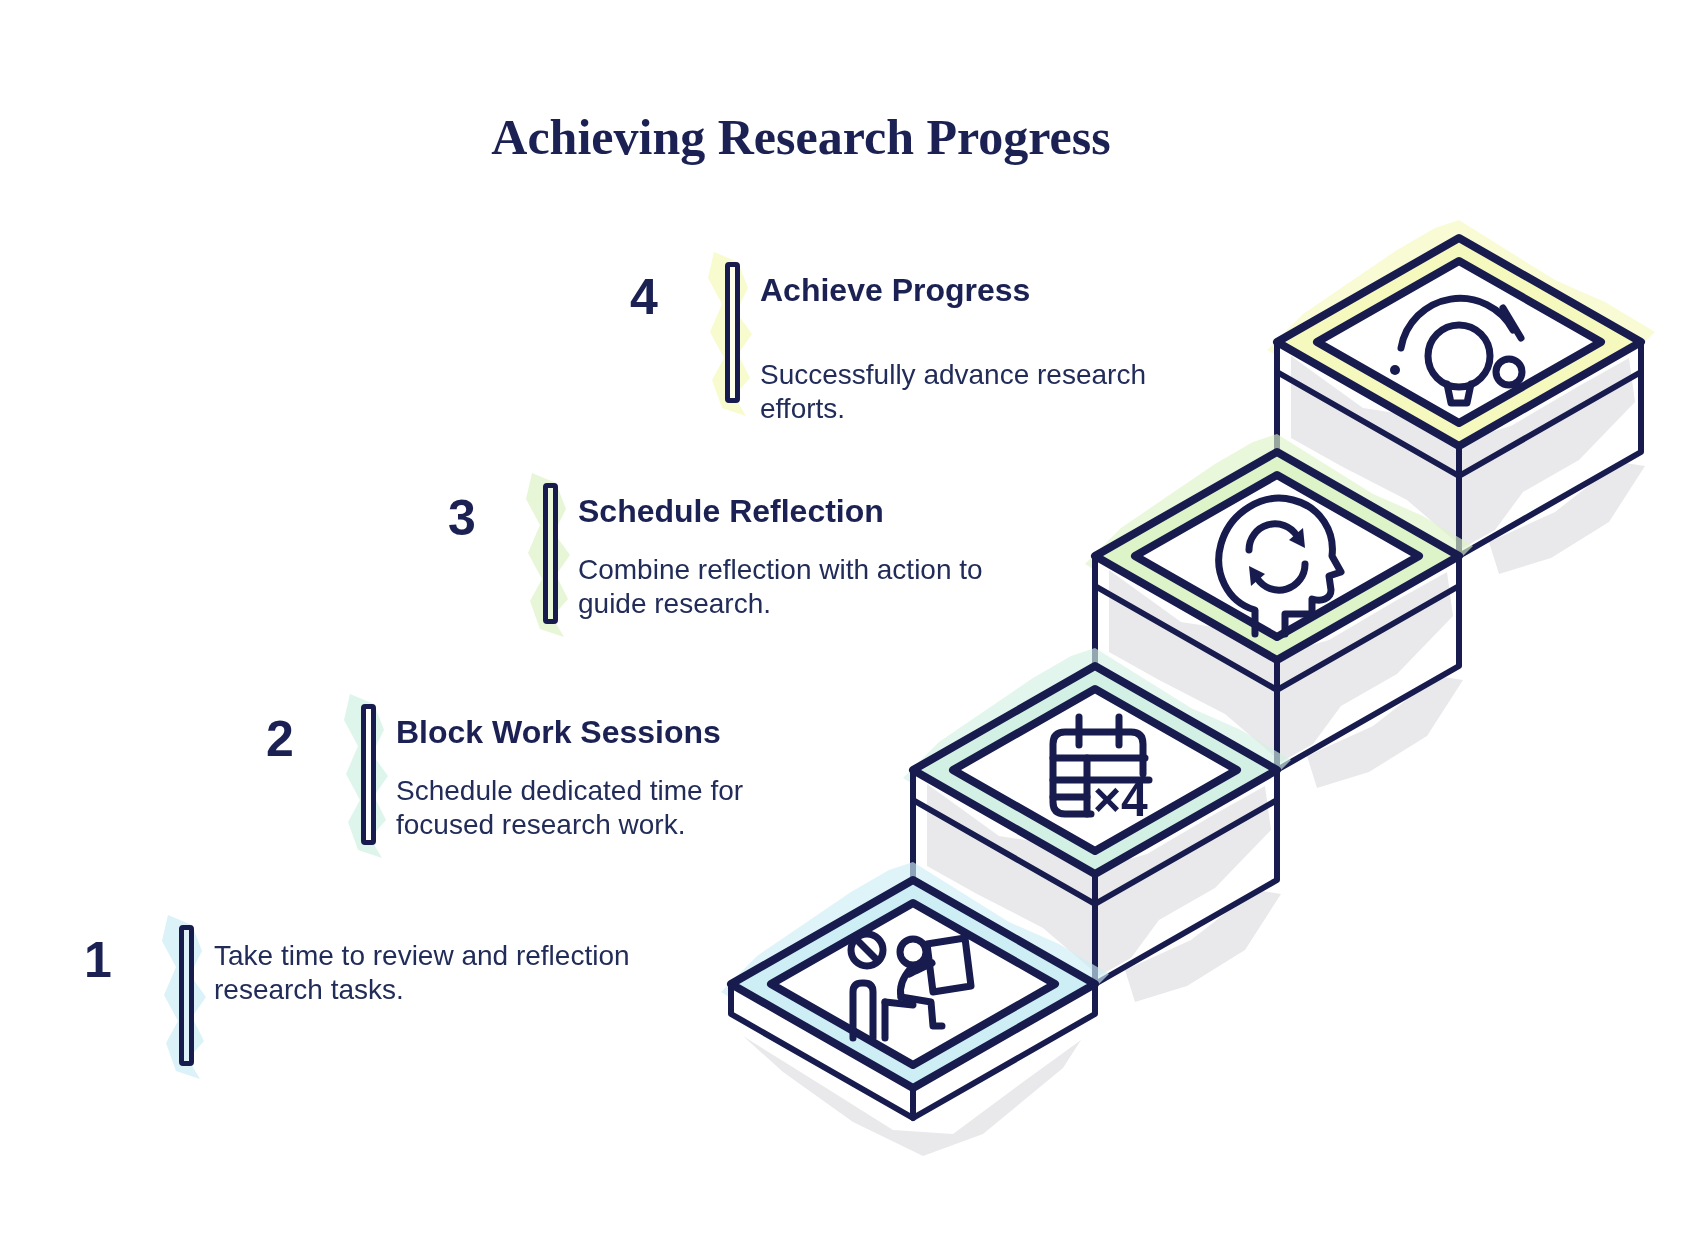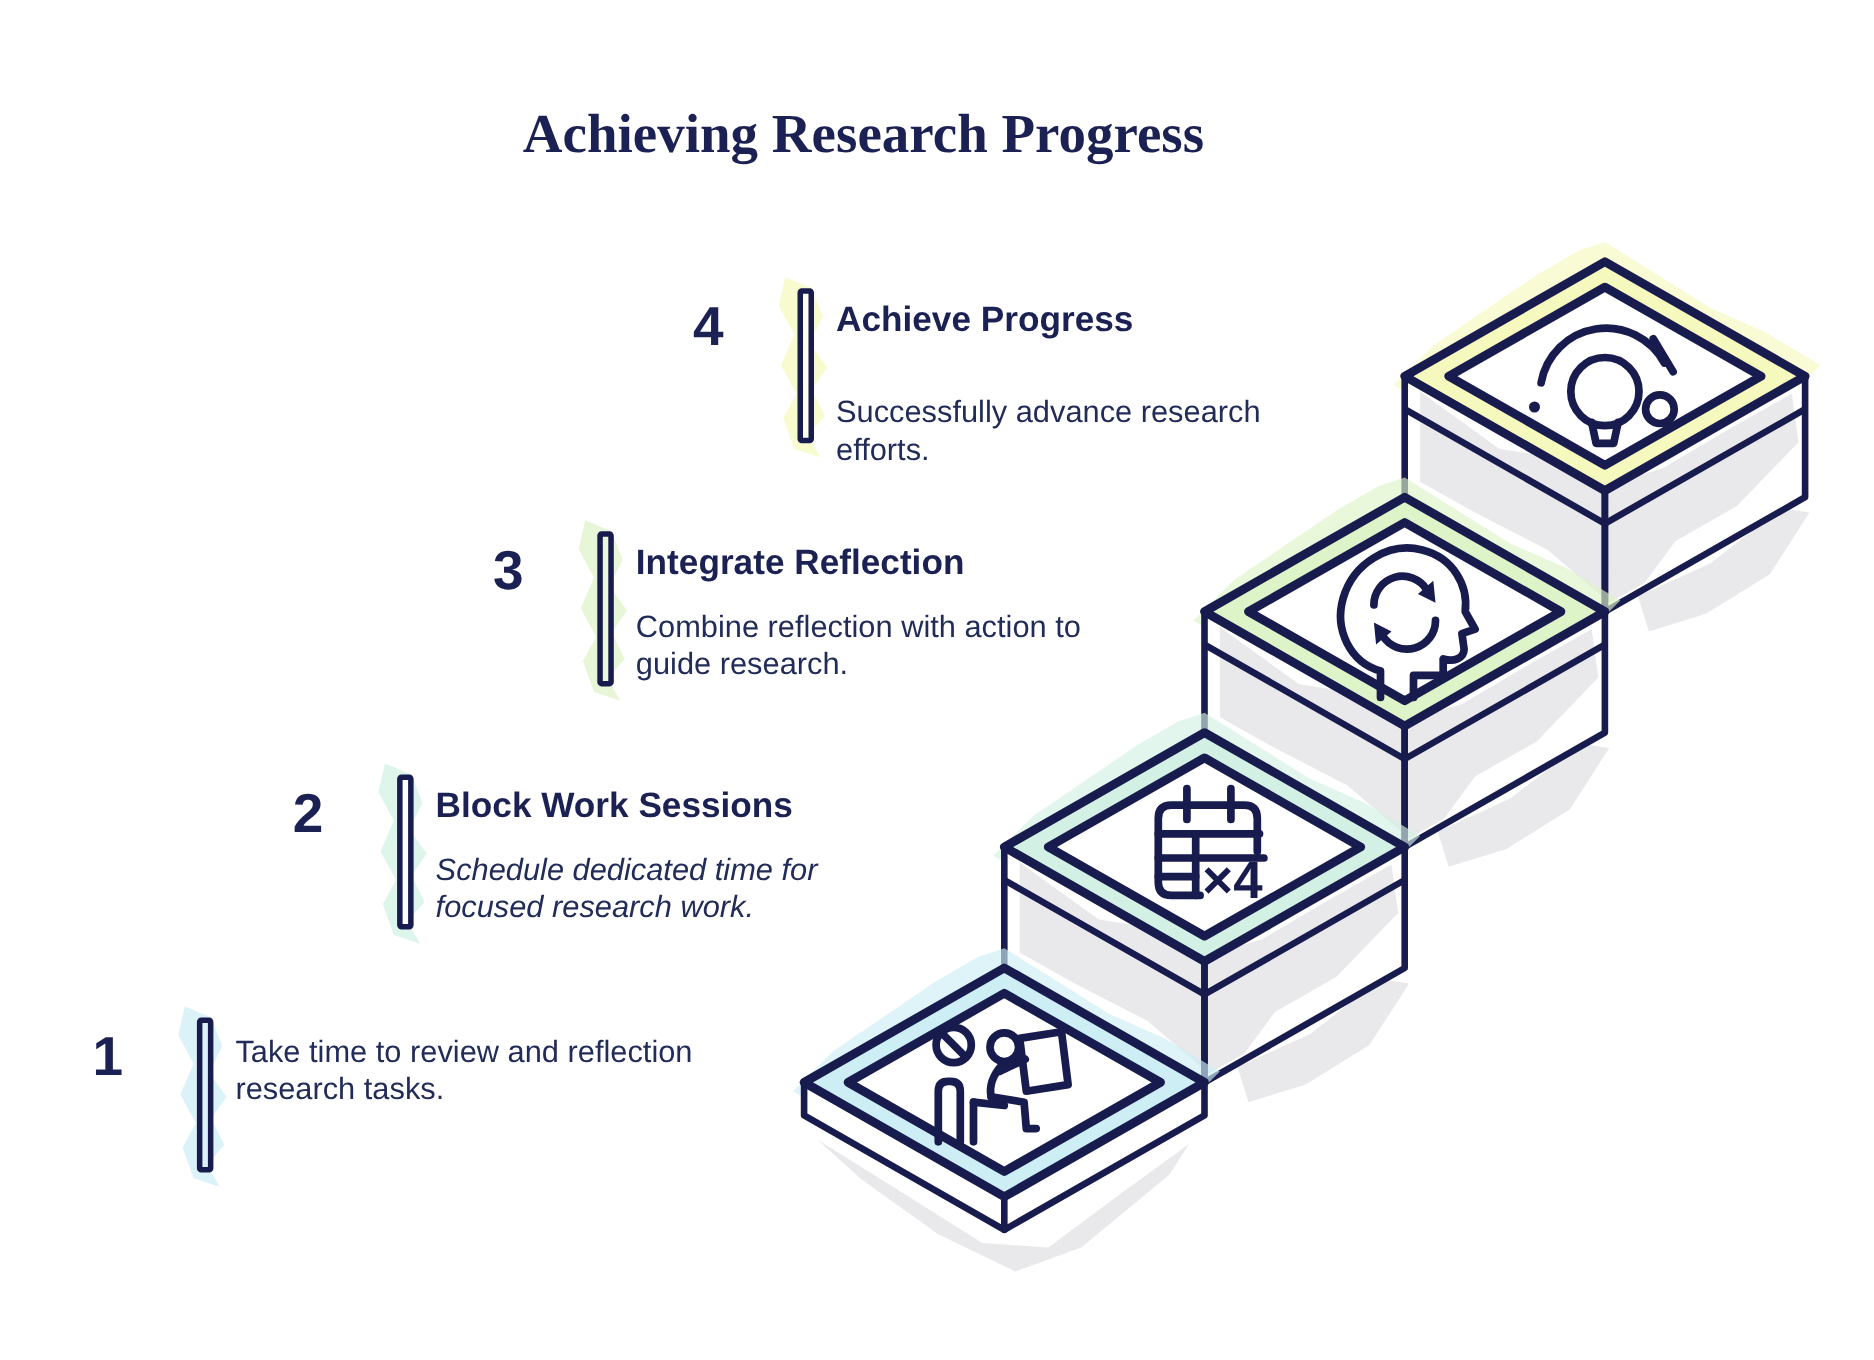--- a/index.html
+++ b/index.html
@@ -3,21 +3,21 @@
 <meta charset="utf-8">
 <style>
   html,body{margin:0;padding:0;background:#ffffff;}
   .canvas{
     position:relative;width:1704px;height:1236px;overflow:hidden;background:#ffffff;
     font-family:"Liberation Sans",sans-serif;color:#1b2153;
   }
   .page-title{
     position:absolute;left:0;top:92px;width:1570px;text-align:center;
     font-family:"Liberation Serif",serif;font-weight:bold;font-size:50px;line-height:58px;
-    color:#1b2153;white-space:nowrap;margin:0;
+    color:#1b2153;white-space:nowrap;margin:16px;
   }
   .stairs-svg{position:absolute;left:0;top:0;}
   .step-row{position:absolute;width:600px;height:200px;}
   .step-row .num{
     position:absolute;left:0;top:7px;width:64px;text-align:center;
     font-size:50px;line-height:56px;font-weight:bold;color:#1b2153;
   }
   .bar-splash{position:absolute;left:90px;top:-25px;pointer-events:none;}
   .bar{
     position:absolute;left:113px;top:0;width:15px;height:141px;
@@ -29,21 +29,21 @@
   
   #row1{left:66px; top:925px;}
   #row2{left:248px;top:704px;}
   #row3{left:430px;top:483px;}
   #row4{left:612px;top:262px;}
   #row1 .bar{background:#ddf2f8;}
   #row2 .bar{background:#ffffff;}
   #row3 .bar{background:#ecf8da;}
   #row4 .bar{background:#fdfdeb;}
   #row1 p{width:475px;}
-  #row2 p{width:400px;font-style:italic;}
+  #row2 p{width:400px;}
   #row3 p{width:470px;}
   #row4 p{width:425px;margin-top:40px;}
 </style>
 </head>
 <body>
 
 <div class="canvas">
 
   <svg class="stairs-svg" width="1704" height="1236" viewBox="0 0 1704 1236" xmlns="http://www.w3.org/2000/svg">
     <defs>
@@ -177,21 +177,21 @@
     </div>
   </div>
 
   <div class="step-row" id="row3">
     <div class="num">3</div>
     <svg class="bar-splash" width="60" height="190" viewBox="-30 -95 60 190">
       <path d="M -18,-80 L 6,-70 L 16,-44 L 4,-20 L 20,2 L 6,22 L 18,46 L 2,64 L 14,84 L -10,76 L -20,48 L -8,26 L -22,0 L -10,-28 L -24,-54 Z" fill="#ddf3c8" opacity="0.75"></path>
     </svg>
     <div class="bar"></div>
     <div class="txt">
-      <h3>Integrate Reflection</h3>
+      <h3>Schedule Reflection</h3>
       <p>Combine reflection with action to guide research.</p>
     </div>
   </div>
 
   <div class="step-row" id="row4">
     <div class="num">4</div>
     <svg class="bar-splash" width="60" height="190" viewBox="-30 -95 60 190">
       <path d="M -18,-80 L 6,-70 L 16,-44 L 4,-20 L 20,2 L 6,22 L 18,46 L 2,64 L 14,84 L -10,76 L -20,48 L -8,26 L -22,0 L -10,-28 L -24,-54 Z" fill="#f6f9be" opacity="0.75"></path>
     </svg>
     <div class="bar"></div>

